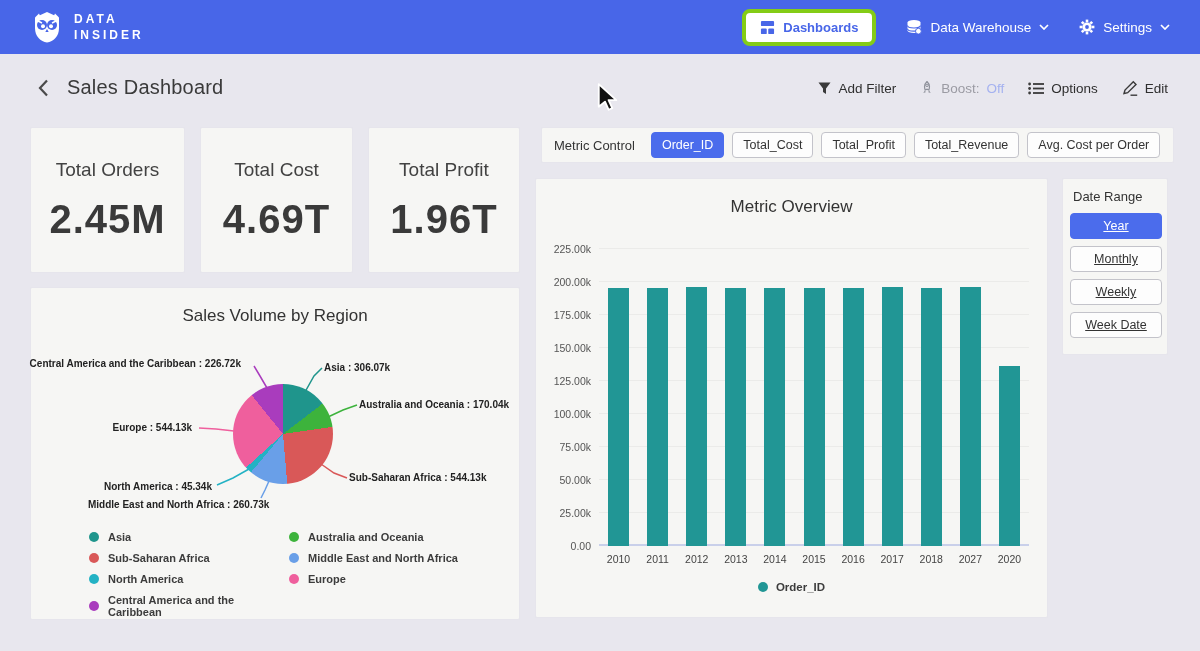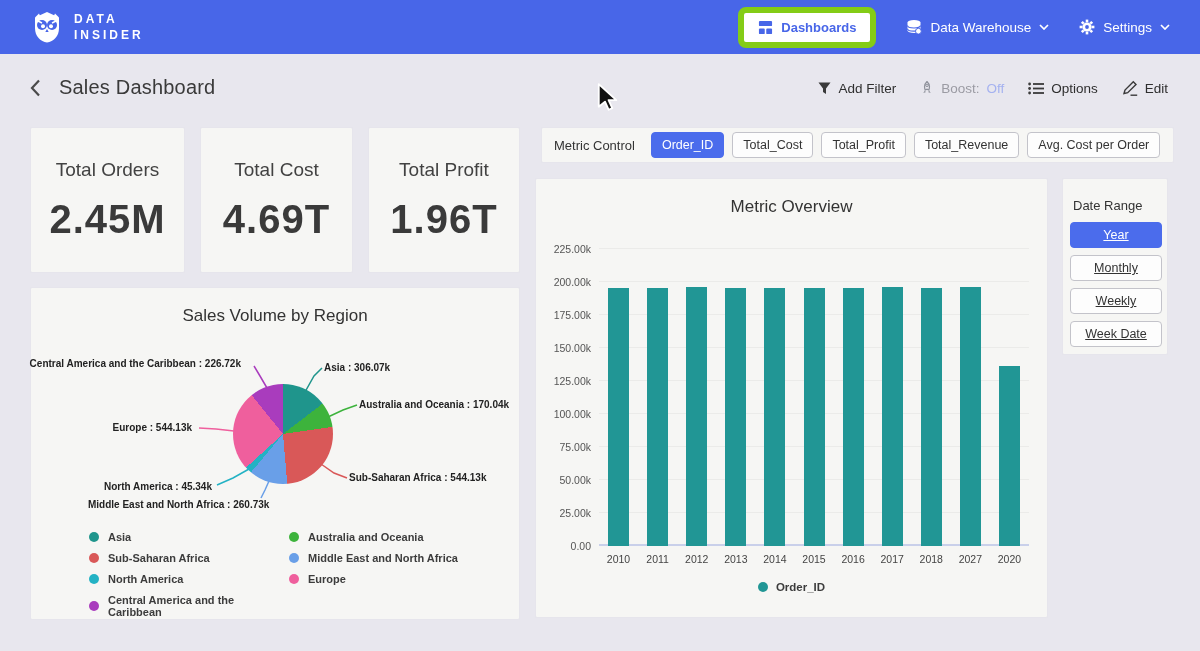--- a/index.html
+++ b/index.html
@@ -6,27 +6,27 @@
   html,body { width:1200px; height:651px; overflow:hidden; }
   body { font-family:"Liberation Sans", sans-serif; }
   #app { position:relative; width:1200px; height:651px; background:#e8e7ee; overflow:hidden; }
 
   
   .nav { position:absolute; left:0; top:0; width:1200px; height:54px;
          background:var(--nav,#4866e8); display:flex; align-items:center; padding:0 30px; }
   .logo { display:flex; align-items:center; gap:10px; }
   .logo-text { color:#fff; font-size:12px; font-weight:bold; letter-spacing:3px; line-height:1.35; }
   .nav-right { margin-left:auto; display:flex; align-items:center; gap:30px; }
-  .nav-pill { display:flex; align-items:center; gap:8px; background:#fff; border:6px solid #84cc16;
+  .nav-pill { display:flex; align-items:center; gap:8px; background:#fff; border:4px solid #84cc16;
               border-radius:8px; padding:7px 14px; color:var(--nav,#4866e8); font-size:13px;
               font-weight:bold; cursor:pointer; }
   .nav-item { display:flex; align-items:center; gap:8px; color:#fff; font-size:13.5px; cursor:pointer; }
 
   
-  .page-header { position:absolute; left:30px; top:76px; display:flex; align-items:center; gap:18px; }
+  .page-header { position:absolute; left:38px; top:76px; display:flex; align-items:center; gap:18px; }
   .page-title { font-size:20px; color:#3a3a3a; font-weight:500; letter-spacing:.2px; }
   .header-actions { position:absolute; right:32px; top:80px; display:flex; align-items:center; gap:24px; }
   .h-action { display:flex; align-items:center; gap:7px; font-size:13.5px; color:#2f2f2f; cursor:pointer; }
   .h-action.muted { color:#9b9ba3; cursor:default; }
   .boost-off { color:var(--boost-off,#a5b2f0); }
 
   
   .card { position:absolute; background:#f6f6f4; border:1px solid #e6e5ec; border-radius:2px; }
 
   .kpi { display:flex; flex-direction:column; align-items:center; justify-content:center; gap:16px; }
@@ -58,21 +58,21 @@
   .ytick { position:absolute; right:calc(100% + 8px); font-size:10.5px; color:#555; white-space:nowrap; }
   .bar { position:absolute; bottom:0; width:21px; }
   .xtick { position:absolute; top:calc(100% + 7px); transform:translateX(-50%);
            font-size:10.5px; color:#444; }
   .bar-legend { position:absolute; left:0; right:0; top:402px; display:flex;
                 align-items:center; justify-content:center; gap:8px;
                 font-size:11.5px; font-weight:bold; color:#3c3c3c; }
 
   
   .dr-panel { padding:10px 7px; }
-  .dr-label { font-size:13px; color:#333; margin:9px 0 9px 3px; }
+  .dr-label { font-size:13px; color:#333; margin:0 0 9px 3px; }
   .dr-btn { display:block; width:92px; font-family:"Liberation Sans",sans-serif; font-size:12.5px;
             color:#333; background:#fdfdfd; border:1px solid #c3c3ca; border-radius:4px;
             padding:5px 0; margin-bottom:7px; text-align:center; cursor:pointer;text-decoration:underline; }
   .dr-btn.selected { background:var(--accent,#4b6cec); border-color:var(--accent,#4b6cec); color:#fff; }
 
   .cursor { position:absolute; left:597px; top:83px; pointer-events:none; z-index:99; }
 </style>
 </head>
 <body>
 

